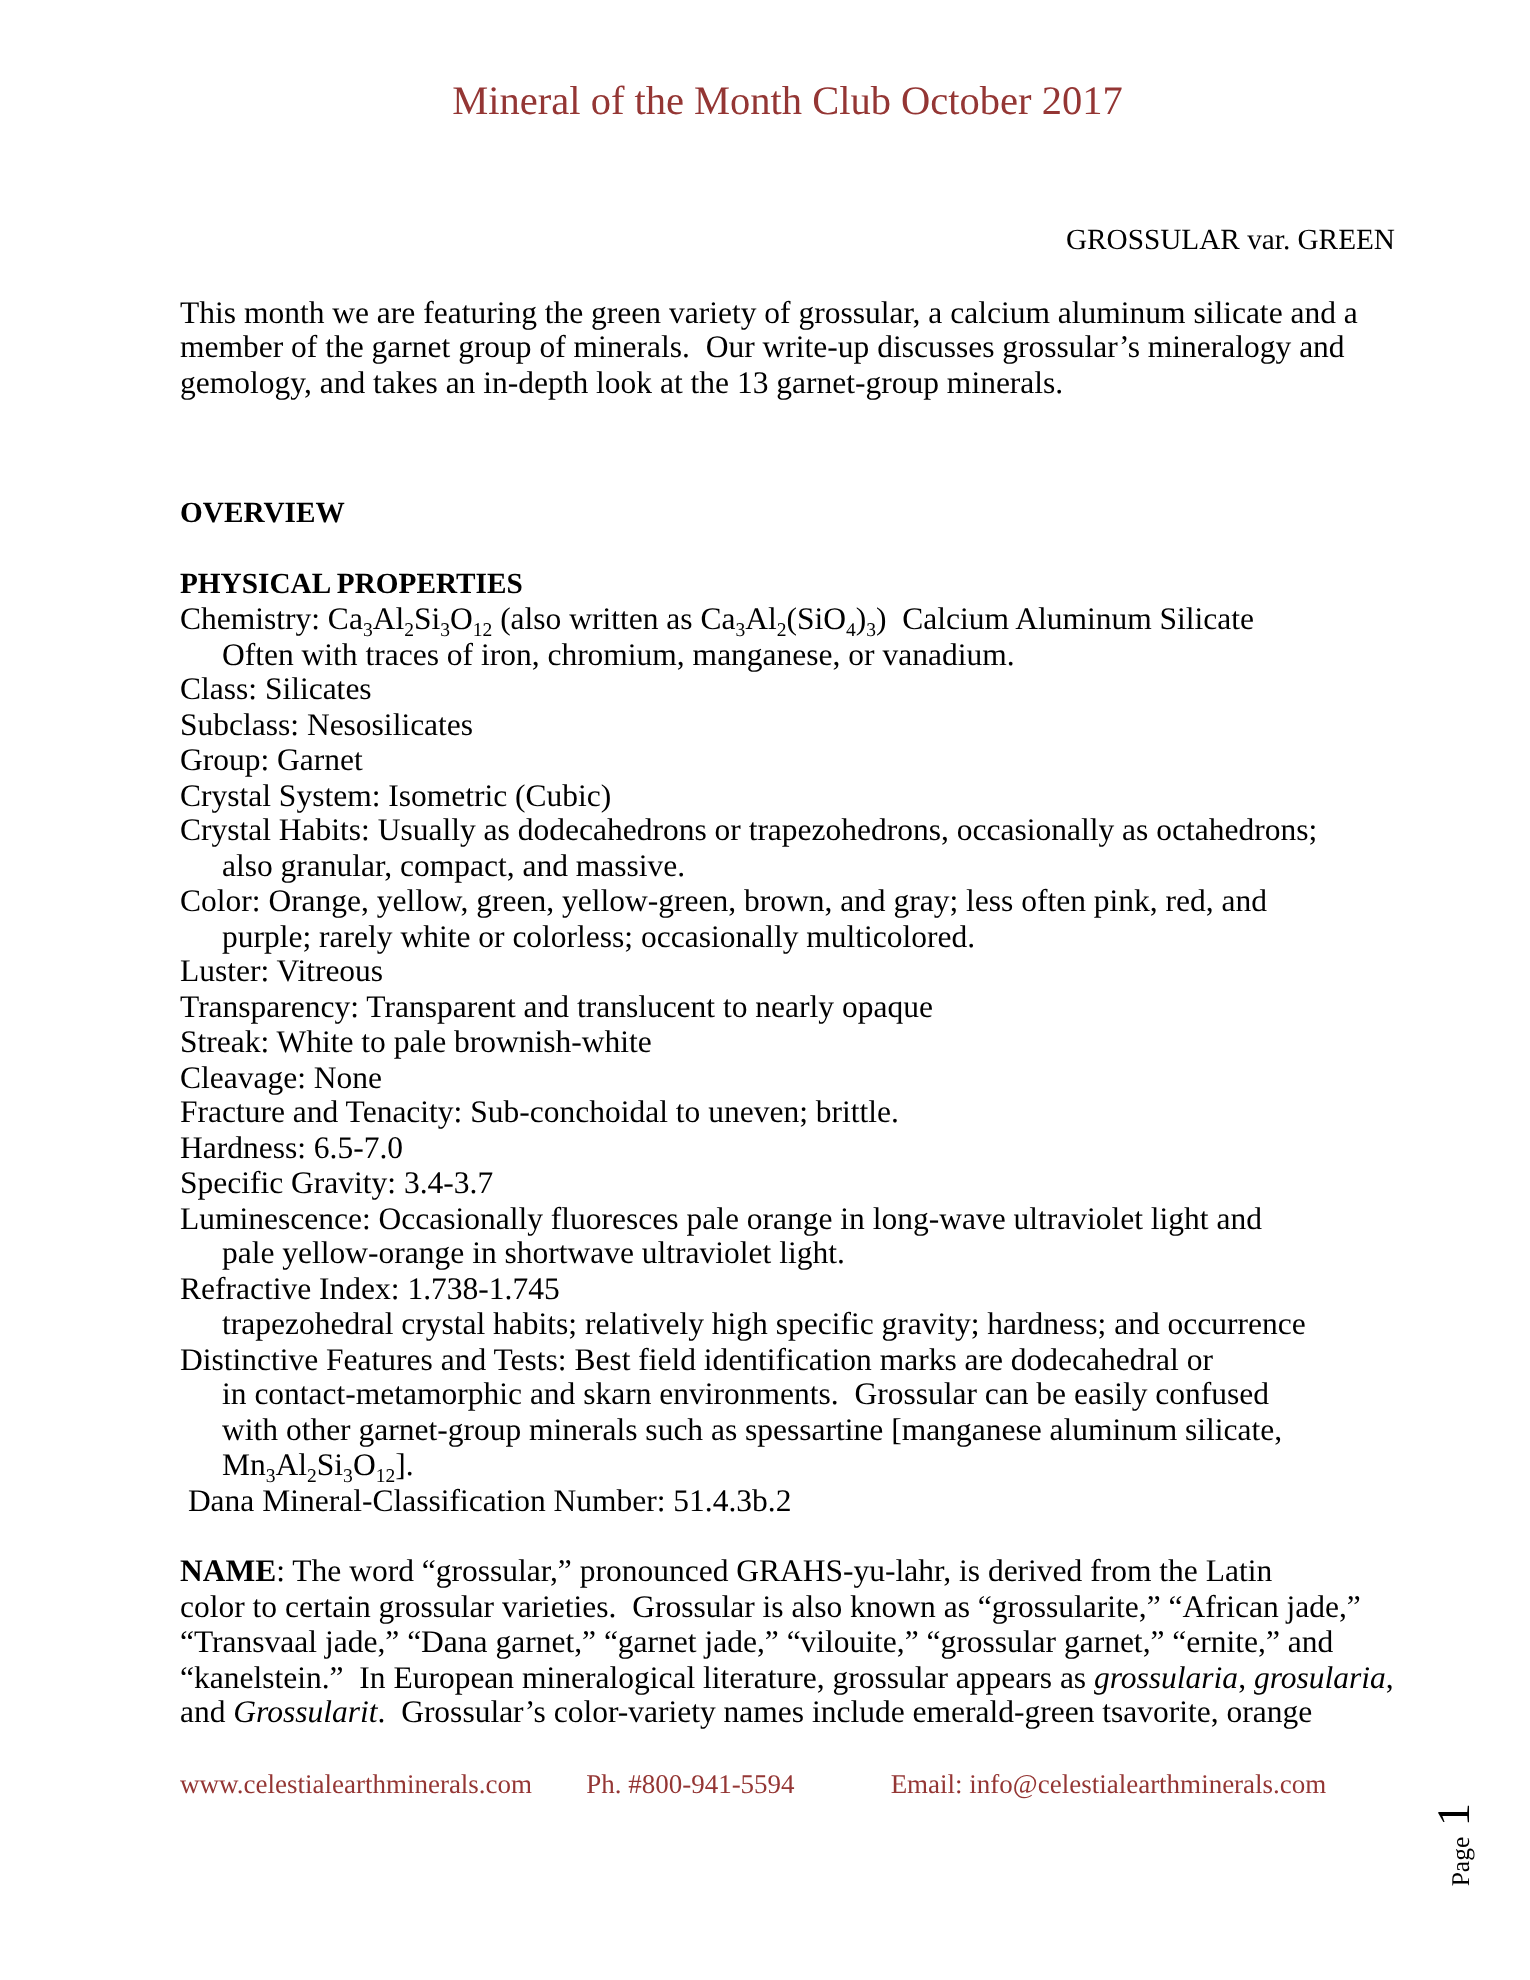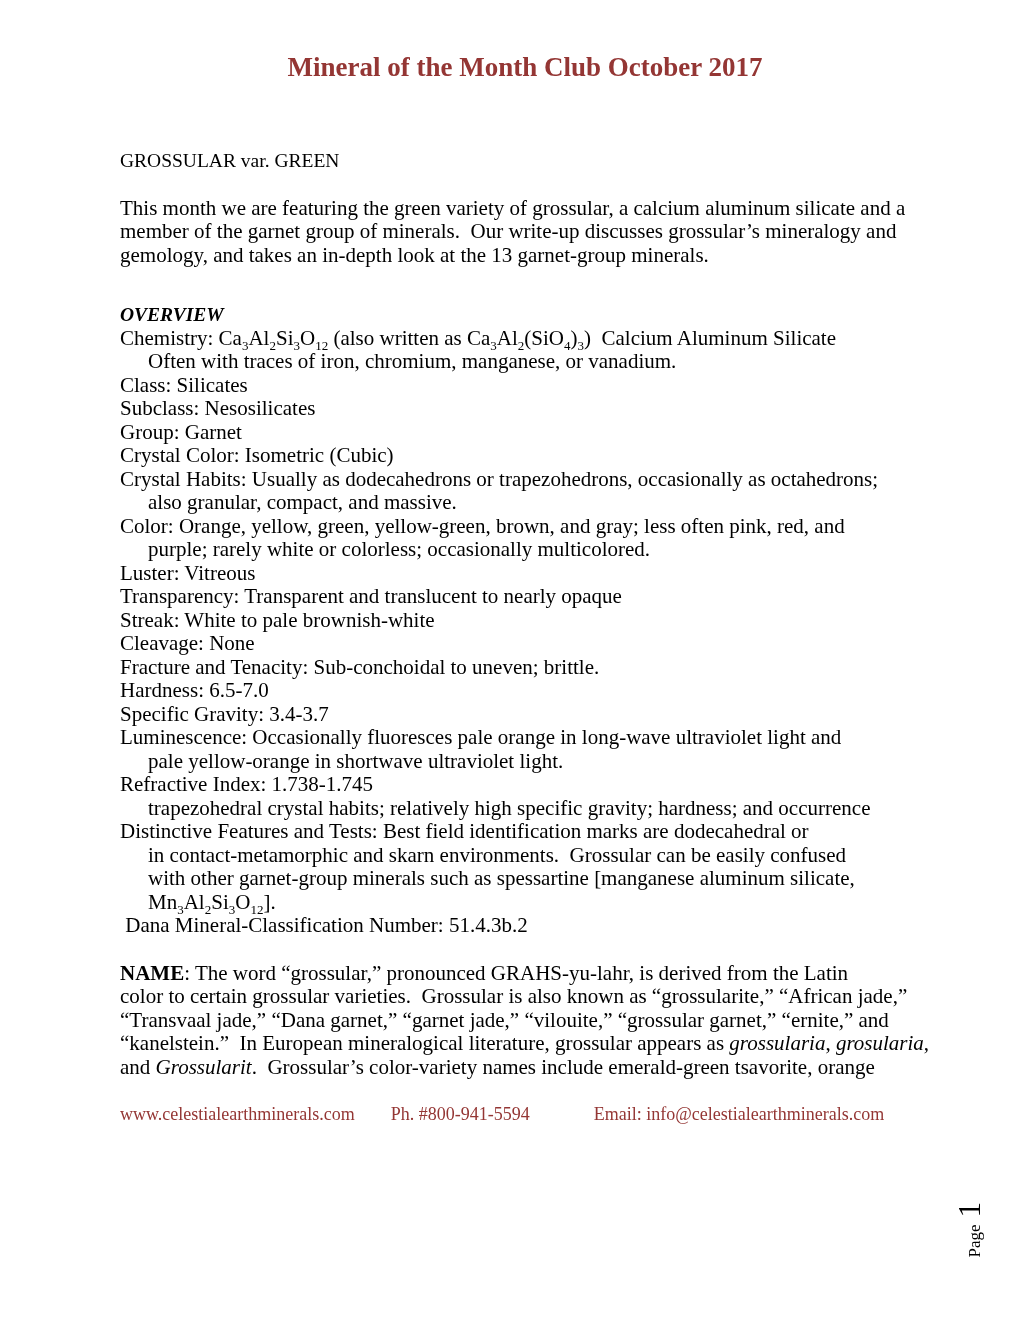--- a/index.html
+++ b/index.html
@@ -15,37 +15,37 @@
   .content {
     position: absolute;
     left: 120px;
     top: 0;
     width: 810px;
   }
   .doc-title {
     margin-top: 52px;
     text-align: center;
     font-size: 27px;
-    font-weight: bold;
+    font-weight: normal;
     color: var(--accent, #943634);
     line-height: 31px;
   }
   .doc-subtitle {
     margin-top: 66px;
-    text-align: left;
+    text-align: right;
     font-size: 19.5px;
     line-height: 23.5px;
   }
   .para { margin-top: 24px; }
   .heading {
     font-weight: bold;
     font-size: 19.5px;
     line-height: 23.5px;
   }
-  .overview-heading { margin-top: 36px; font-style: italic; }
+  .overview-heading { margin-top: 64px; }
   .pp-heading { margin-top: 23px; }
   .line {
     white-space: pre;
     font-size: 21px;
     line-height: 23.5px;
   }
   .indent { padding-left: 28px; }
   sub { font-size: 0.62em; line-height: 0; }
   .i { font-style: italic; }
   .b { font-weight: bold; }
@@ -82,28 +82,29 @@
   <div class="doc-subtitle">GROSSULAR var. GREEN</div>
 
   <div class="para">
       <div class="line"><span>This month we are featuring the green variety of grossular, a calcium aluminum silicate and a</span></div>
       <div class="line"><span>member of the garnet group of minerals.  Our write-up discusses grossular’s mineralogy and</span></div>
       <div class="line"><span>gemology, and takes an in-depth look at the 13 garnet-group minerals.</span></div>
     </div>
 
   <div class="heading overview-heading">OVERVIEW</div>
 
+  <div class="heading pp-heading">PHYSICAL PROPERTIES</div>
 
   <div>
       <div class="line"><span>Chemistry: Ca</span><sub>3</sub><span>Al</span><sub>2</sub><span>Si</span><sub>3</sub><span>O</span><sub>12</sub><span> (also written as Ca</span><sub>3</sub><span>Al</span><sub>2</sub><span>(SiO</span><sub>4</sub><span>)</span><sub>3</sub><span>)  Calcium Aluminum Silicate</span></div>
       <div class="line indent"><span>Often with traces of iron, chromium, manganese, or vanadium.</span></div>
       <div class="line"><span>Class: Silicates</span></div>
       <div class="line"><span>Subclass: Nesosilicates</span></div>
       <div class="line"><span>Group: Garnet</span></div>
-      <div class="line"><span>Crystal Color: Isometric (Cubic)</span></div>
+      <div class="line"><span>Crystal System: Isometric (Cubic)</span></div>
       <div class="line"><span>Crystal Habits: Usually as dodecahedrons or trapezohedrons, occasionally as octahedrons;</span></div>
       <div class="line indent"><span>also granular, compact, and massive.</span></div>
       <div class="line"><span>Color: Orange, yellow, green, yellow-green, brown, and gray; less often pink, red, and</span></div>
       <div class="line indent"><span>purple; rarely white or colorless; occasionally multicolored.</span></div>
       <div class="line"><span>Luster: Vitreous</span></div>
       <div class="line"><span>Transparency: Transparent and translucent to nearly opaque</span></div>
       <div class="line"><span>Streak: White to pale brownish-white</span></div>
       <div class="line"><span>Cleavage: None</span></div>
       <div class="line"><span>Fracture and Tenacity: Sub-conchoidal to uneven; brittle.</span></div>
       <div class="line"><span>Hardness: 6.5-7.0</span></div>

